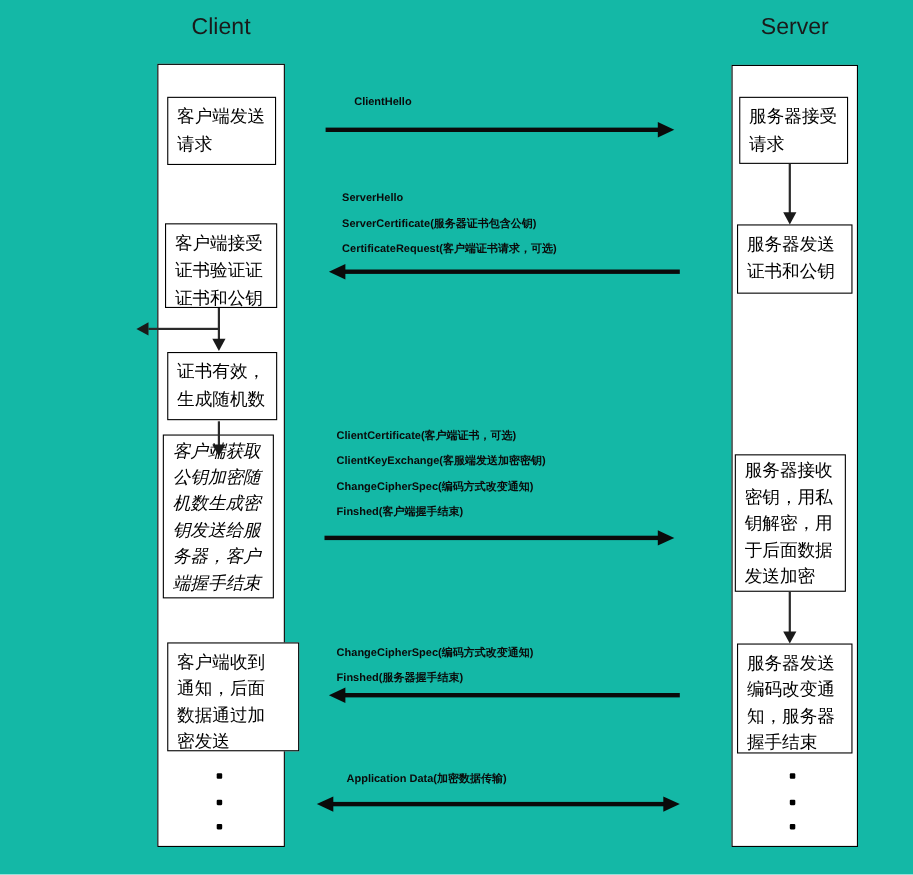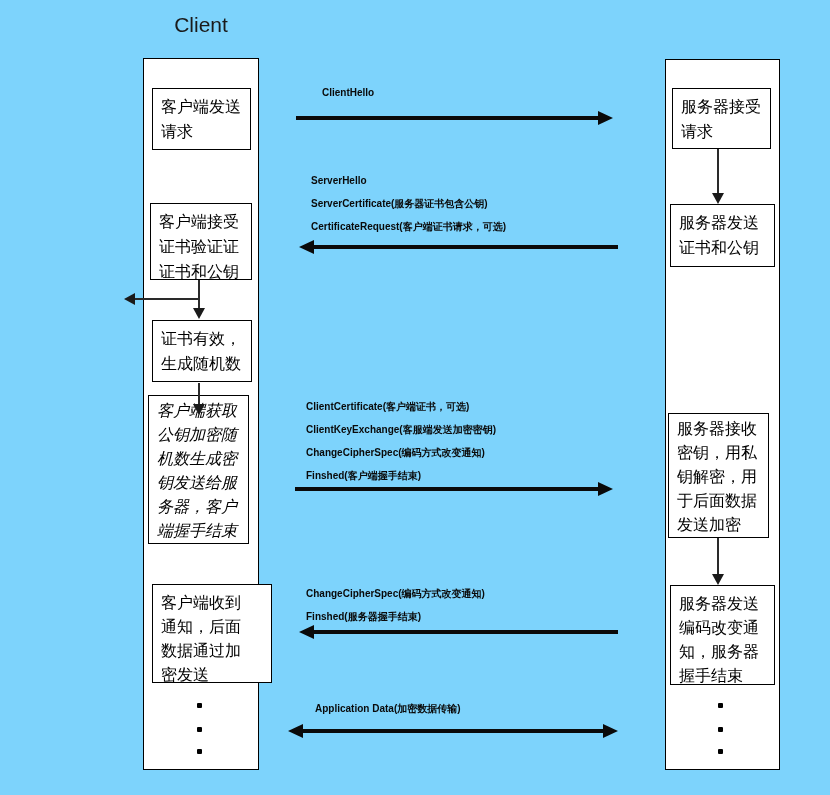--- a/index.html
+++ b/index.html
@@ -1,16 +1,16 @@
 <!DOCTYPE html>
 <html><head>
 <meta charset="utf-8">
 <style>
   html,body{margin:0;padding:0;background:#ffffff;}
-  .stage{position:relative;width:830px;height:795px;background:#7dd3fc;overflow:hidden;
+  .stage{position:relative;width:830px;height:795px;background:#14b8a6;overflow:hidden;
          font-family:"Liberation Sans","DejaVu Sans",sans-serif;color:#000;}
   .lane{position:absolute;border:1px solid #000;background:#fff;box-sizing:border-box;}
   .lane-title{position:absolute;text-align:center;font-size:21px;color:#1a1a1a;}
   .node{position:absolute;border:1px solid #000;background:#fff;box-sizing:border-box;
         font-size:16px;line-height:25px;padding:5px 8px;white-space:pre-line;color:#000;}
   .node.tight{line-height:24px;padding:3px 8px;}
   .msg-label{position:absolute;font-size:10px;line-height:23px;white-space:pre-line;color:#0a0a0a;font-weight:bold;}
   .msg-arrow{position:absolute;height:16px;}
   .msg-arrow .bar{position:absolute;top:6px;height:4px;background:#0a0a0a;left:0;right:0;}
   .msg-arrow.dir-right .bar{right:14px;}
@@ -31,20 +31,21 @@
               border-top:6px solid transparent;border-bottom:6px solid transparent;
               border-right:11px solid #1a1a1a;}
   .dot{position:absolute;width:5px;height:5px;background:#000;border-radius:1px;}
 </style>
 </head>
 <body>
 
 <div class="stage">
 
   <div class="lane-title" style="left:143px;top:13px;width:116px;">Client</div>
+  <div class="lane-title" style="left:665px;top:13px;width:115px;">Server</div>
 
   <div class="lane" style="left:143px;top:58px;width:116px;height:712px;"></div>
   <div class="lane" style="left:665px;top:59px;width:115px;height:711px;"></div>
 
   <div class="node" style="left:152px;top:88px;width:99px;height:62px;">客户端发送
 请求</div>
   <div class="node" style="left:150px;top:203px;width:102px;height:77px;">客户端接受
 证书验证证
 证书和公钥</div>
   <div class="node" style="left:152px;top:320px;width:100px;height:62px;">证书有效，
@@ -94,21 +95,21 @@
   </div>
 
   <div class="msg-label" style="left:311px;top:169px;">ServerHello
 ServerCertificate(服务器证书包含公钥)
 CertificateRequest(客户端证书请求，可选)</div>
   <div class="msg-arrow dir-left" style="left:299px;top:239px;width:319px;">
     <div class="bar"></div>
     <div class="head-left"></div>
   </div>
 
-  <div class="msg-label" style="left:306px;top:395px;">ClientCertificate(客户端证书，可选)
+  <div class="msg-label" style="left:306px;top:385px;">ClientCertificate(客户端证书，可选)
 ClientKeyExchange(客服端发送加密密钥)
 ChangeCipherSpec(编码方式改变通知)
 Finshed(客户端握手结束)</div>
   <div class="msg-arrow dir-right" style="left:295px;top:481px;width:318px;">
     <div class="bar"></div>
     <div class="head-right"></div>
   </div>
 
   <div class="msg-label" style="left:306px;top:582px;">ChangeCipherSpec(编码方式改变通知)
 Finshed(服务器握手结束)</div>

